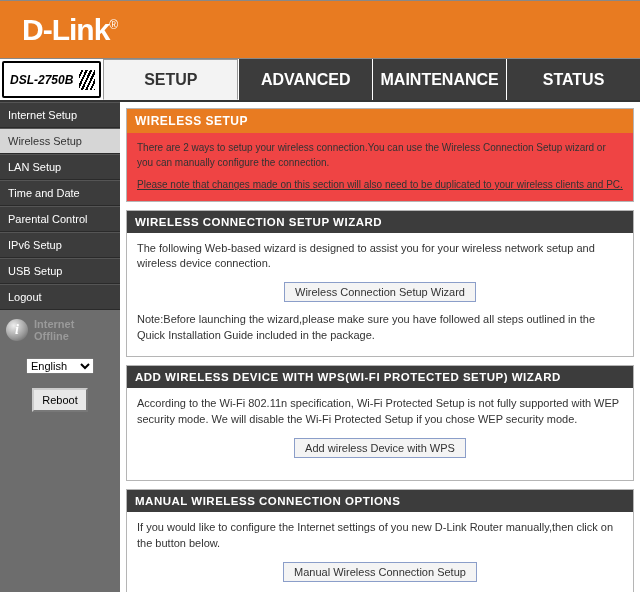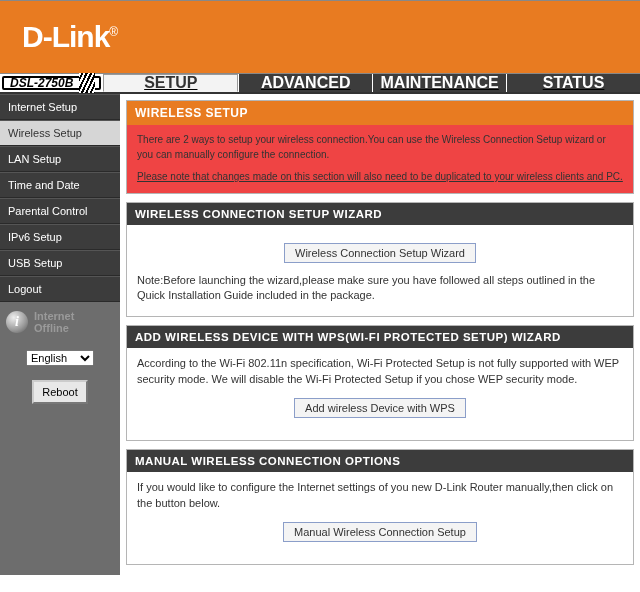--- a/index.html
+++ b/index.html
@@ -1,21 +1,21 @@
 <!DOCTYPE html>
 <html><head>
 <meta charset="utf-8">
 <style>
   * { box-sizing: border-box; margin: 0; padding: 0; }
   body { font-family: Verdana, Arial, sans-serif; font-size: 11px; background: #fff; }
   .page { width: 640px; }
-  .banner { background: #e87b21; height: 74px; display: flex; align-items: center; padding-left: 22px; border-bottom: 1px solid #888; border-top: 1px solid #888;}
+  .banner { background: #e87b21; height: 59px; display: flex; align-items: center; padding-left: 22px; border-bottom: 1px solid #888; border-top: 1px solid #888;}
   .logo { color: #fff; font-size: 30px; font-weight: bold; font-family: Arial, sans-serif; letter-spacing: -1px; }
   .logo .reg { font-size: 12px; vertical-align: super; font-weight: normal; letter-spacing:0;}
-  .topbar { display: flex; background: #fff; border-bottom: 2px solid #333; height: 20px; align-items: stretch; text-decoration: underline;}
+  .topbar { display: flex; background: #fff; border-bottom: 2px solid #333; height: 43px; align-items: stretch;}
   .model { background:#fff; color:#000; display:flex; align-items:center; padding: 0 4px 0 6px; font-weight:bold; font-size:12px; font-style:italic; border: 2px solid #000; border-radius: 2px; margin: 2px 2px 2px 2px; position: relative;}
   .model-slashes { width: 16px; height: 20px; background: repeating-linear-gradient(115deg,#fff,#fff 2px,#000 2px,#000 4px); margin-left:6px;}
   .top-tabs { display:flex; flex:1; }
   .top-tab { flex:1; display:flex; align-items:center; justify-content:center; background:#3c3c3c; color:#fff; font-weight:bold; font-size:16px; border-left:1px solid #fff; cursor: pointer;}
   .top-tab.active { background:#f3f3f3; color:#333; border:1px solid #999; border-bottom:1px solid #f3f3f3;}
   .main { display:flex; }
   .sidebar { width:120px; background:#6d6d6d; display:flex; flex-direction:column; }
   .side-item { background:#3c3c3c; color:#fff; padding:6px 8px; border-bottom:1px solid #2a2a2a; font-size:11px; cursor:pointer; border-top:1px solid #555;}
   .side-item.active { background:#d6d6d6; color:#333; }
   .side-status { display:flex; align-items:center; padding:8px 6px; color:#9a9a9a; font-weight:bold; font-size:11px;}
@@ -91,20 +91,21 @@
         <div class="intro-head">WIRELESS SETUP</div>
         <div class="intro-body">
           <p>There are 2 ways to setup your wireless connection.You can use the Wireless Connection Setup wizard or you can manually configure the connection.</p>
           <p>Please note that changes made on this section will also need to be duplicated to your wireless clients and PC.</p>
         </div>
       </div>
 
       <div class="section">
         <div class="sec-head">WIRELESS CONNECTION SETUP WIZARD</div>
         <div class="sec-body">
+          <p>The following Web-based wizard is designed to assist you for your wireless network setup and wireless device connection.</p>
           <div class="btn-row">
             <button class="btn">Wireless Connection Setup Wizard</button>
           </div>
           <p>Note:Before launching the wizard,please make sure you have followed all steps outlined in the Quick Installation Guide included in the package.</p>
         </div>
       </div>
 
       <div class="section">
         <div class="sec-head">ADD WIRELESS DEVICE WITH WPS(WI-FI PROTECTED SETUP) WIZARD</div>
         <div class="sec-body">

